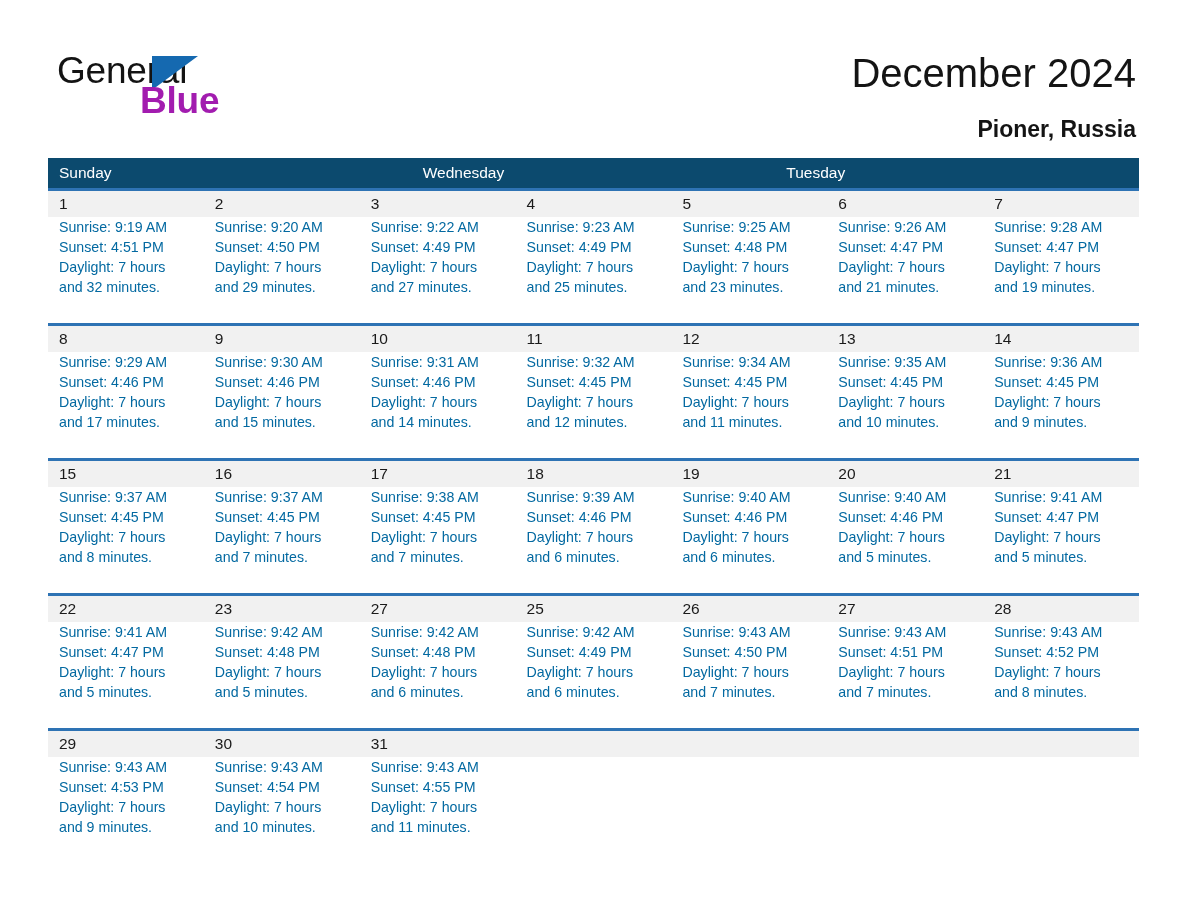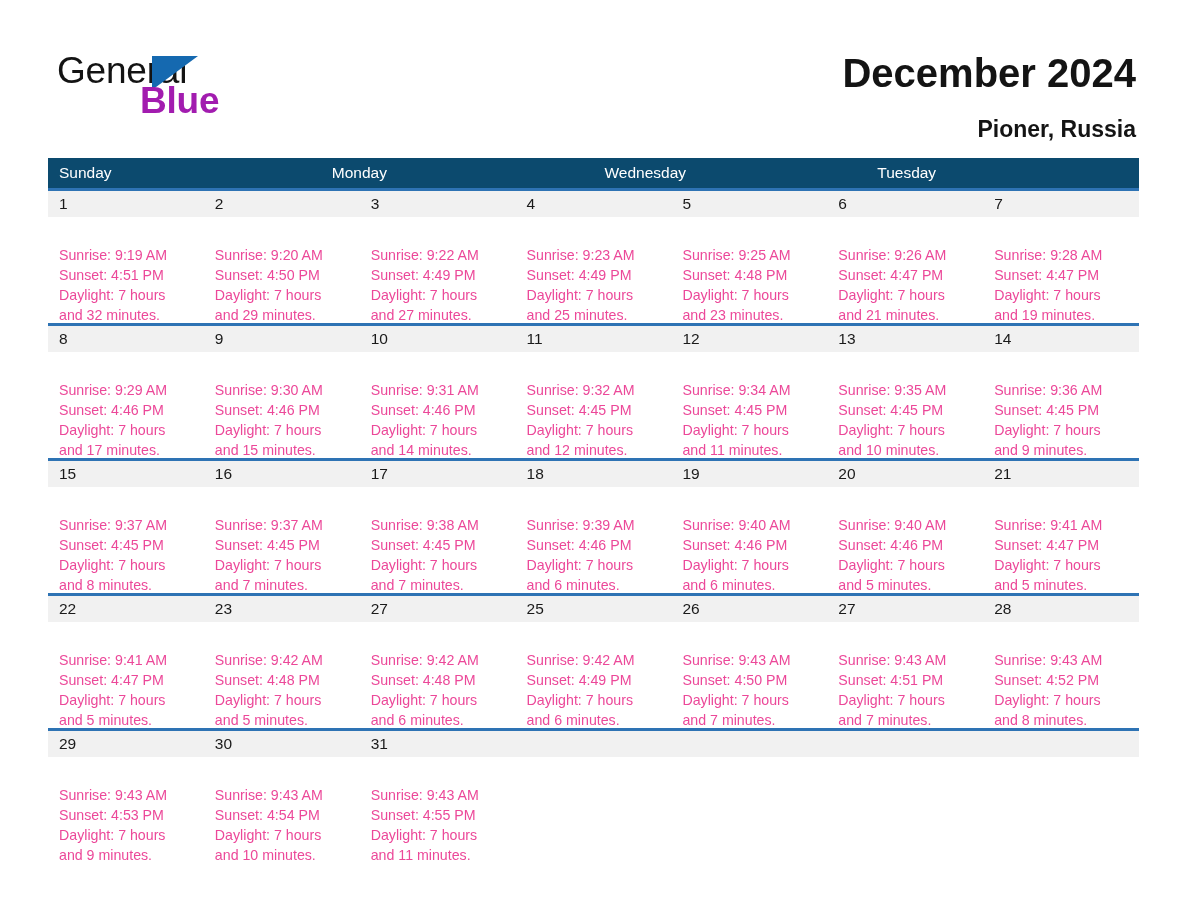--- a/index.html
+++ b/index.html
@@ -64,21 +64,21 @@
     height: 34px;
   }
 
   .title {
     position: absolute;
     right: 52px;
     top: 50px;
     font-size: 40px;
     line-height: 46px;
     color: #141414;
-    font-weight: 700;
+    font-weight: 400;
     text-align: right;
     white-space: nowrap;
   }
   .subtitle {
     position: absolute;
     right: 52px;
     top: 116px;
     font-size: 23px;
     line-height: 27px;
     color: #141414;
@@ -148,22 +148,21 @@
     overflow: hidden;
     white-space: nowrap;
   }
   .cell.empty .cell-daynum {
     background: #f1f1f1;
   }
   .cell-body {
     padding: 0 8px 0 11px;
     font-size: 14.2px;
     line-height: 20px;
-    color: #ec4899;
-    margin-top: 28px;
+    color: #0369a1;
   }
   .cell-line {
     white-space: nowrap;
     overflow: hidden;
   }
 </style>
 </head>
 <body>
 
 <div class="page">
@@ -179,21 +178,20 @@
     </div>
 
     <div class="title">December 2024</div>
     <div class="subtitle">Pioner, Russia</div>
   </div>
 
   <div class="calendar">
 
     <div class="weekday-row">
       <div class="weekday">Sunday</div>
-      <div class="weekday">Monday</div>
       <div class="weekday">Wednesday</div>
       <div class="weekday">Tuesday</div>
     </div>
 
     <div id="weeks-container">
         <div class="week">
           <div class="week-rule"></div>
           <div class="week-cells">
             <div class="cell">
               <div class="cell-daynum">1</div>

